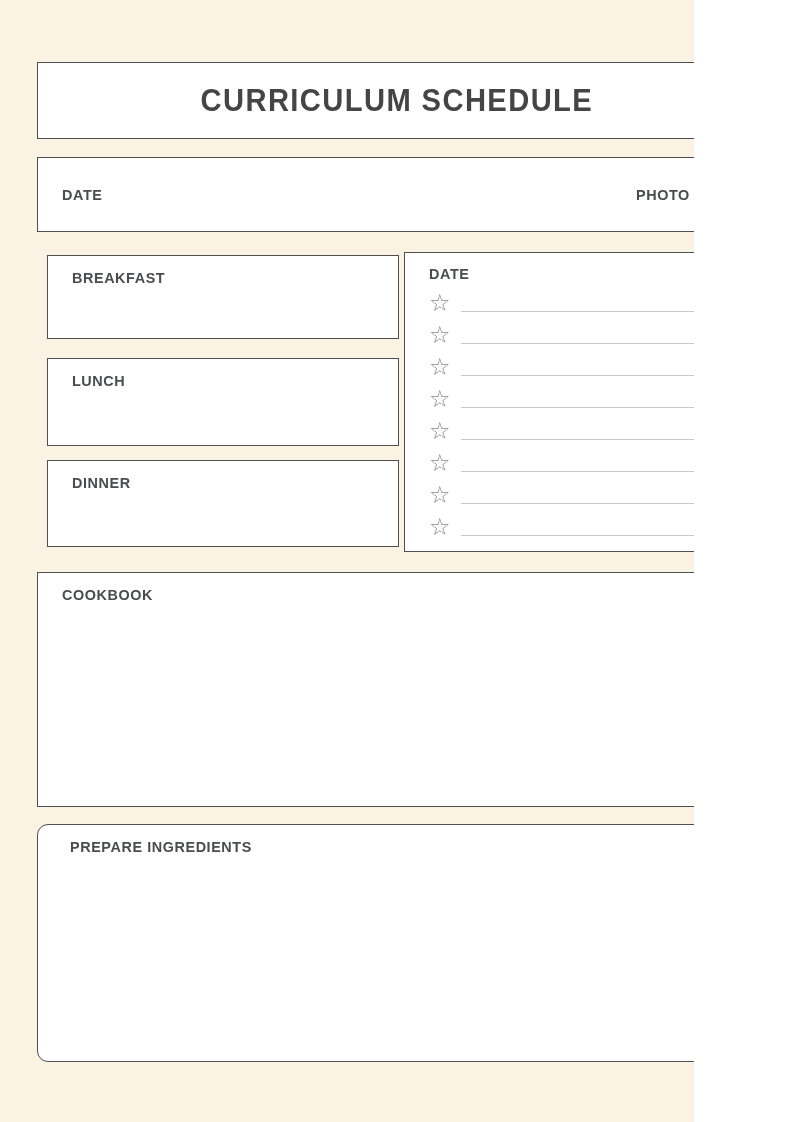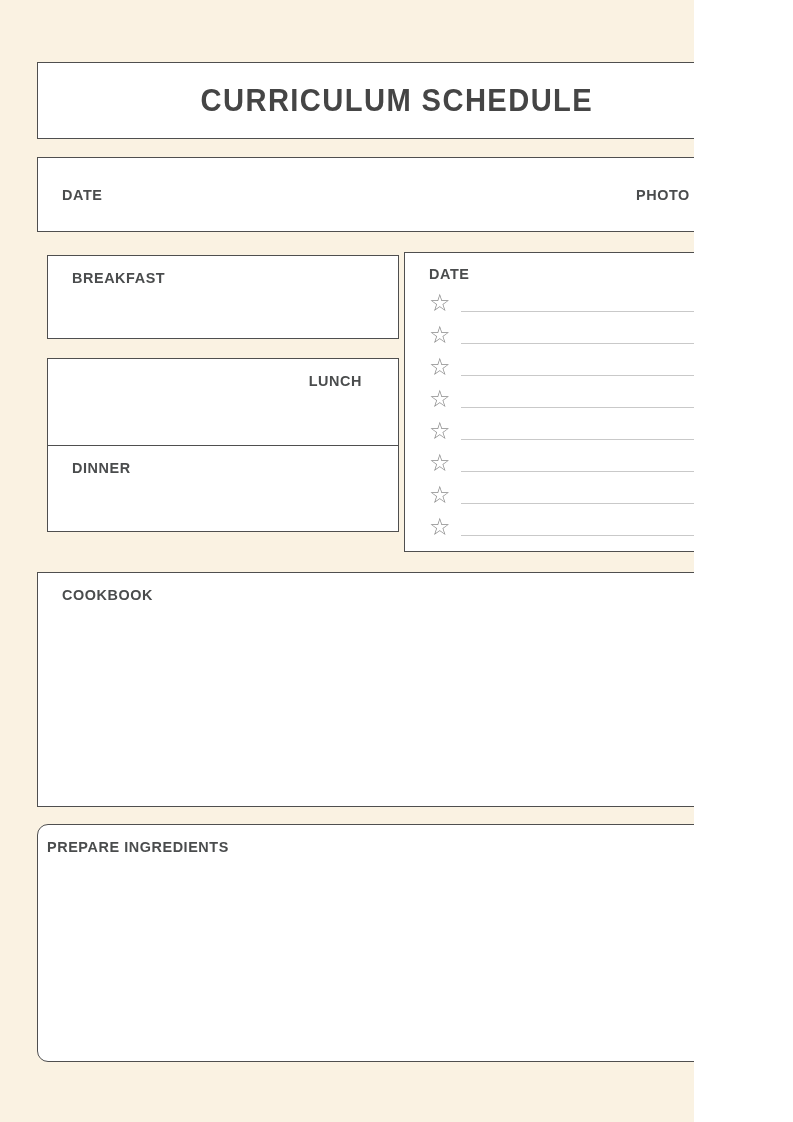--- a/index.html
+++ b/index.html
@@ -58,22 +58,22 @@
     left: 37px; top: 157px; width: 719px; height: 75px;
     display: flex; align-items: center; justify-content: space-between;
     padding: 0 24px;
   }
   .info-group { display: flex; align-items: center; gap: 10px; }
   .icon-svg { display: block; color: var(--icon); }
 
   
   .meal-box { left: 37px; width: 352px; padding: 13px 24px; margin-left: 10px; }
   .breakfast-box { top: 255px; height: 84px; }
-  .lunch-box     { top: 358px; height: 88px; text-align: right; }
-  .dinner-box    { top: 445px; height: 87px; }
+  .lunch-box     { top: 358px; height: 88px; }
+  .dinner-box    { top: 460px; height: 87px; }
 
   
   .date-box {
     left: 404px; top: 252px; width: 352px; height: 300px;
     padding: 12px 22px 0 24px;
   }
   .check-rows { margin-top: 3px; }
   .check-row { display: flex; align-items: flex-end; height: 32px; }
   .star {
     font-size: 24px; line-height: 27px;
@@ -82,21 +82,21 @@
   }
   .check-line {
     flex: 1;
     margin-left: 10px;
     margin-bottom: 5px;
     border-bottom: 1px solid var(--checklist_line);
   }
 
   
   .cookbook-box { left: 37px; top: 572px; width: 719px; height: 235px; padding: 13px 24px; }
-  .prepare-box  { left: 37px; top: 824px; width: 719px; height: 238px; padding: 13px 9px; border-radius: 11px; }
+  .prepare-box  { left: 37px; top: 824px; width: 719px; height: 238px; padding: 13px 32px; border-radius: 11px; }
 </style>
 </head>
 <body>
 
 <div class="page">
 
   <div class="panel title-box">
     <div class="page-title">CURRICULUM SCHEDULE</div>
   </div>
 

